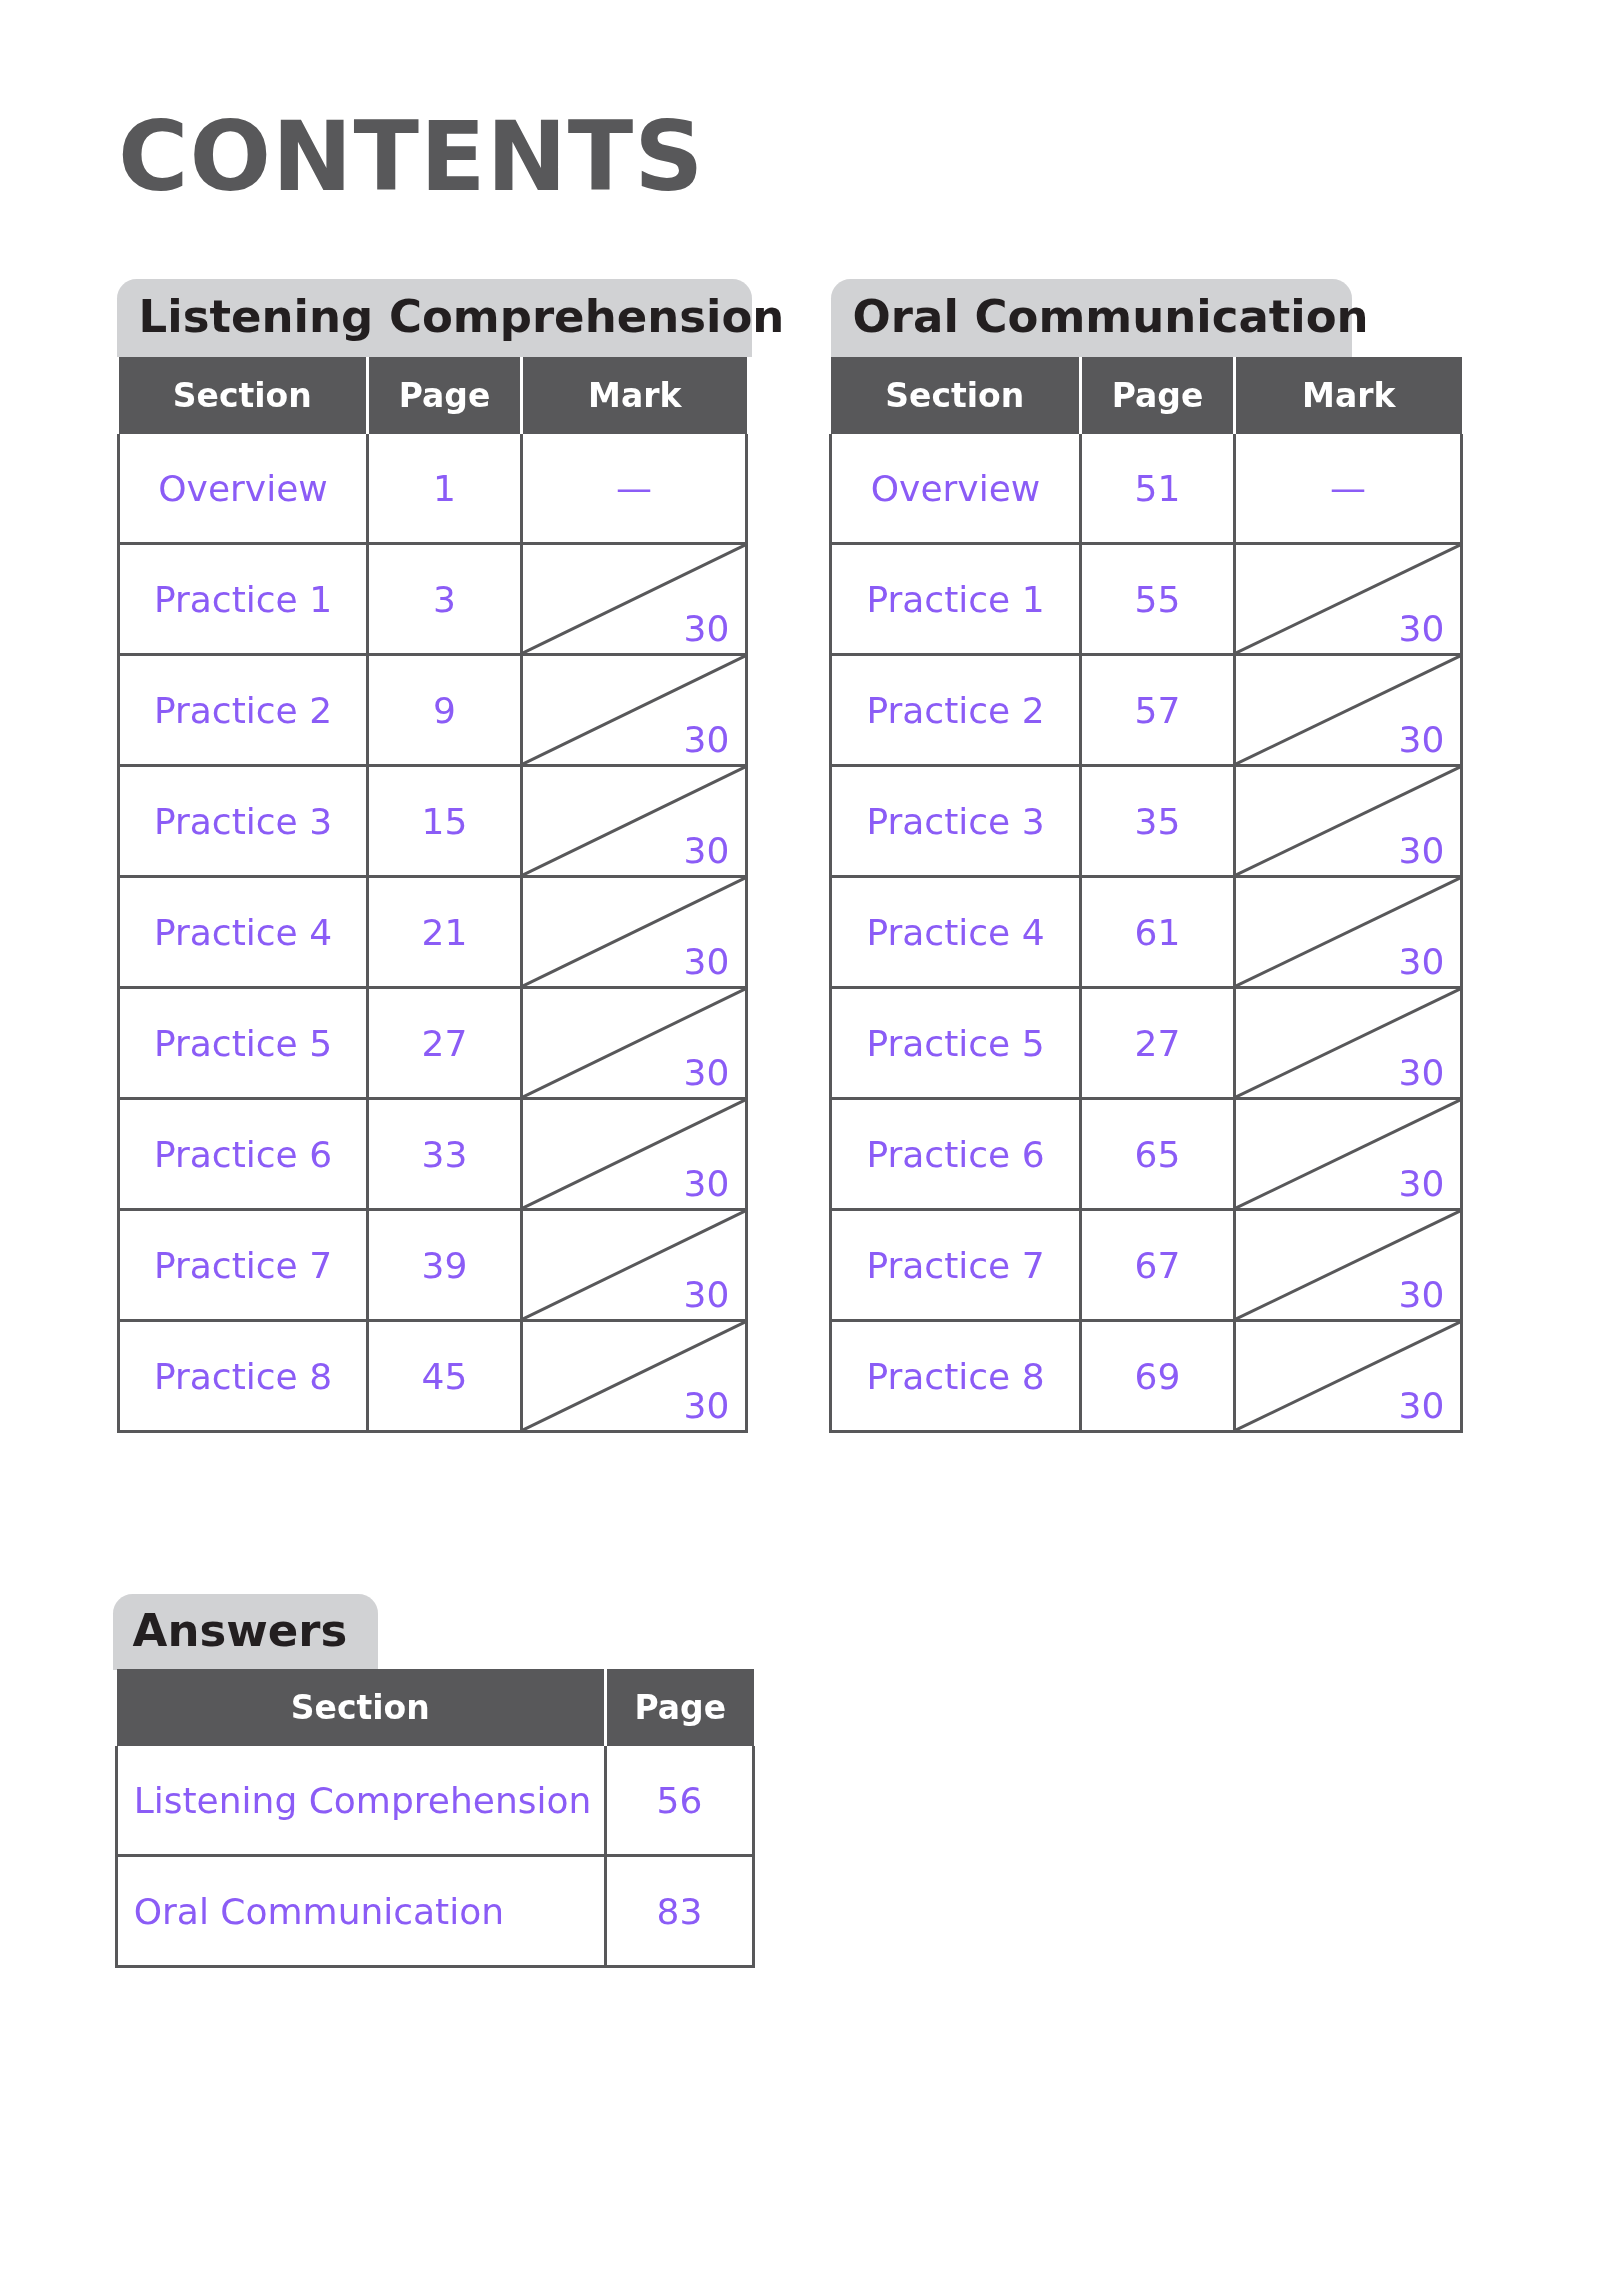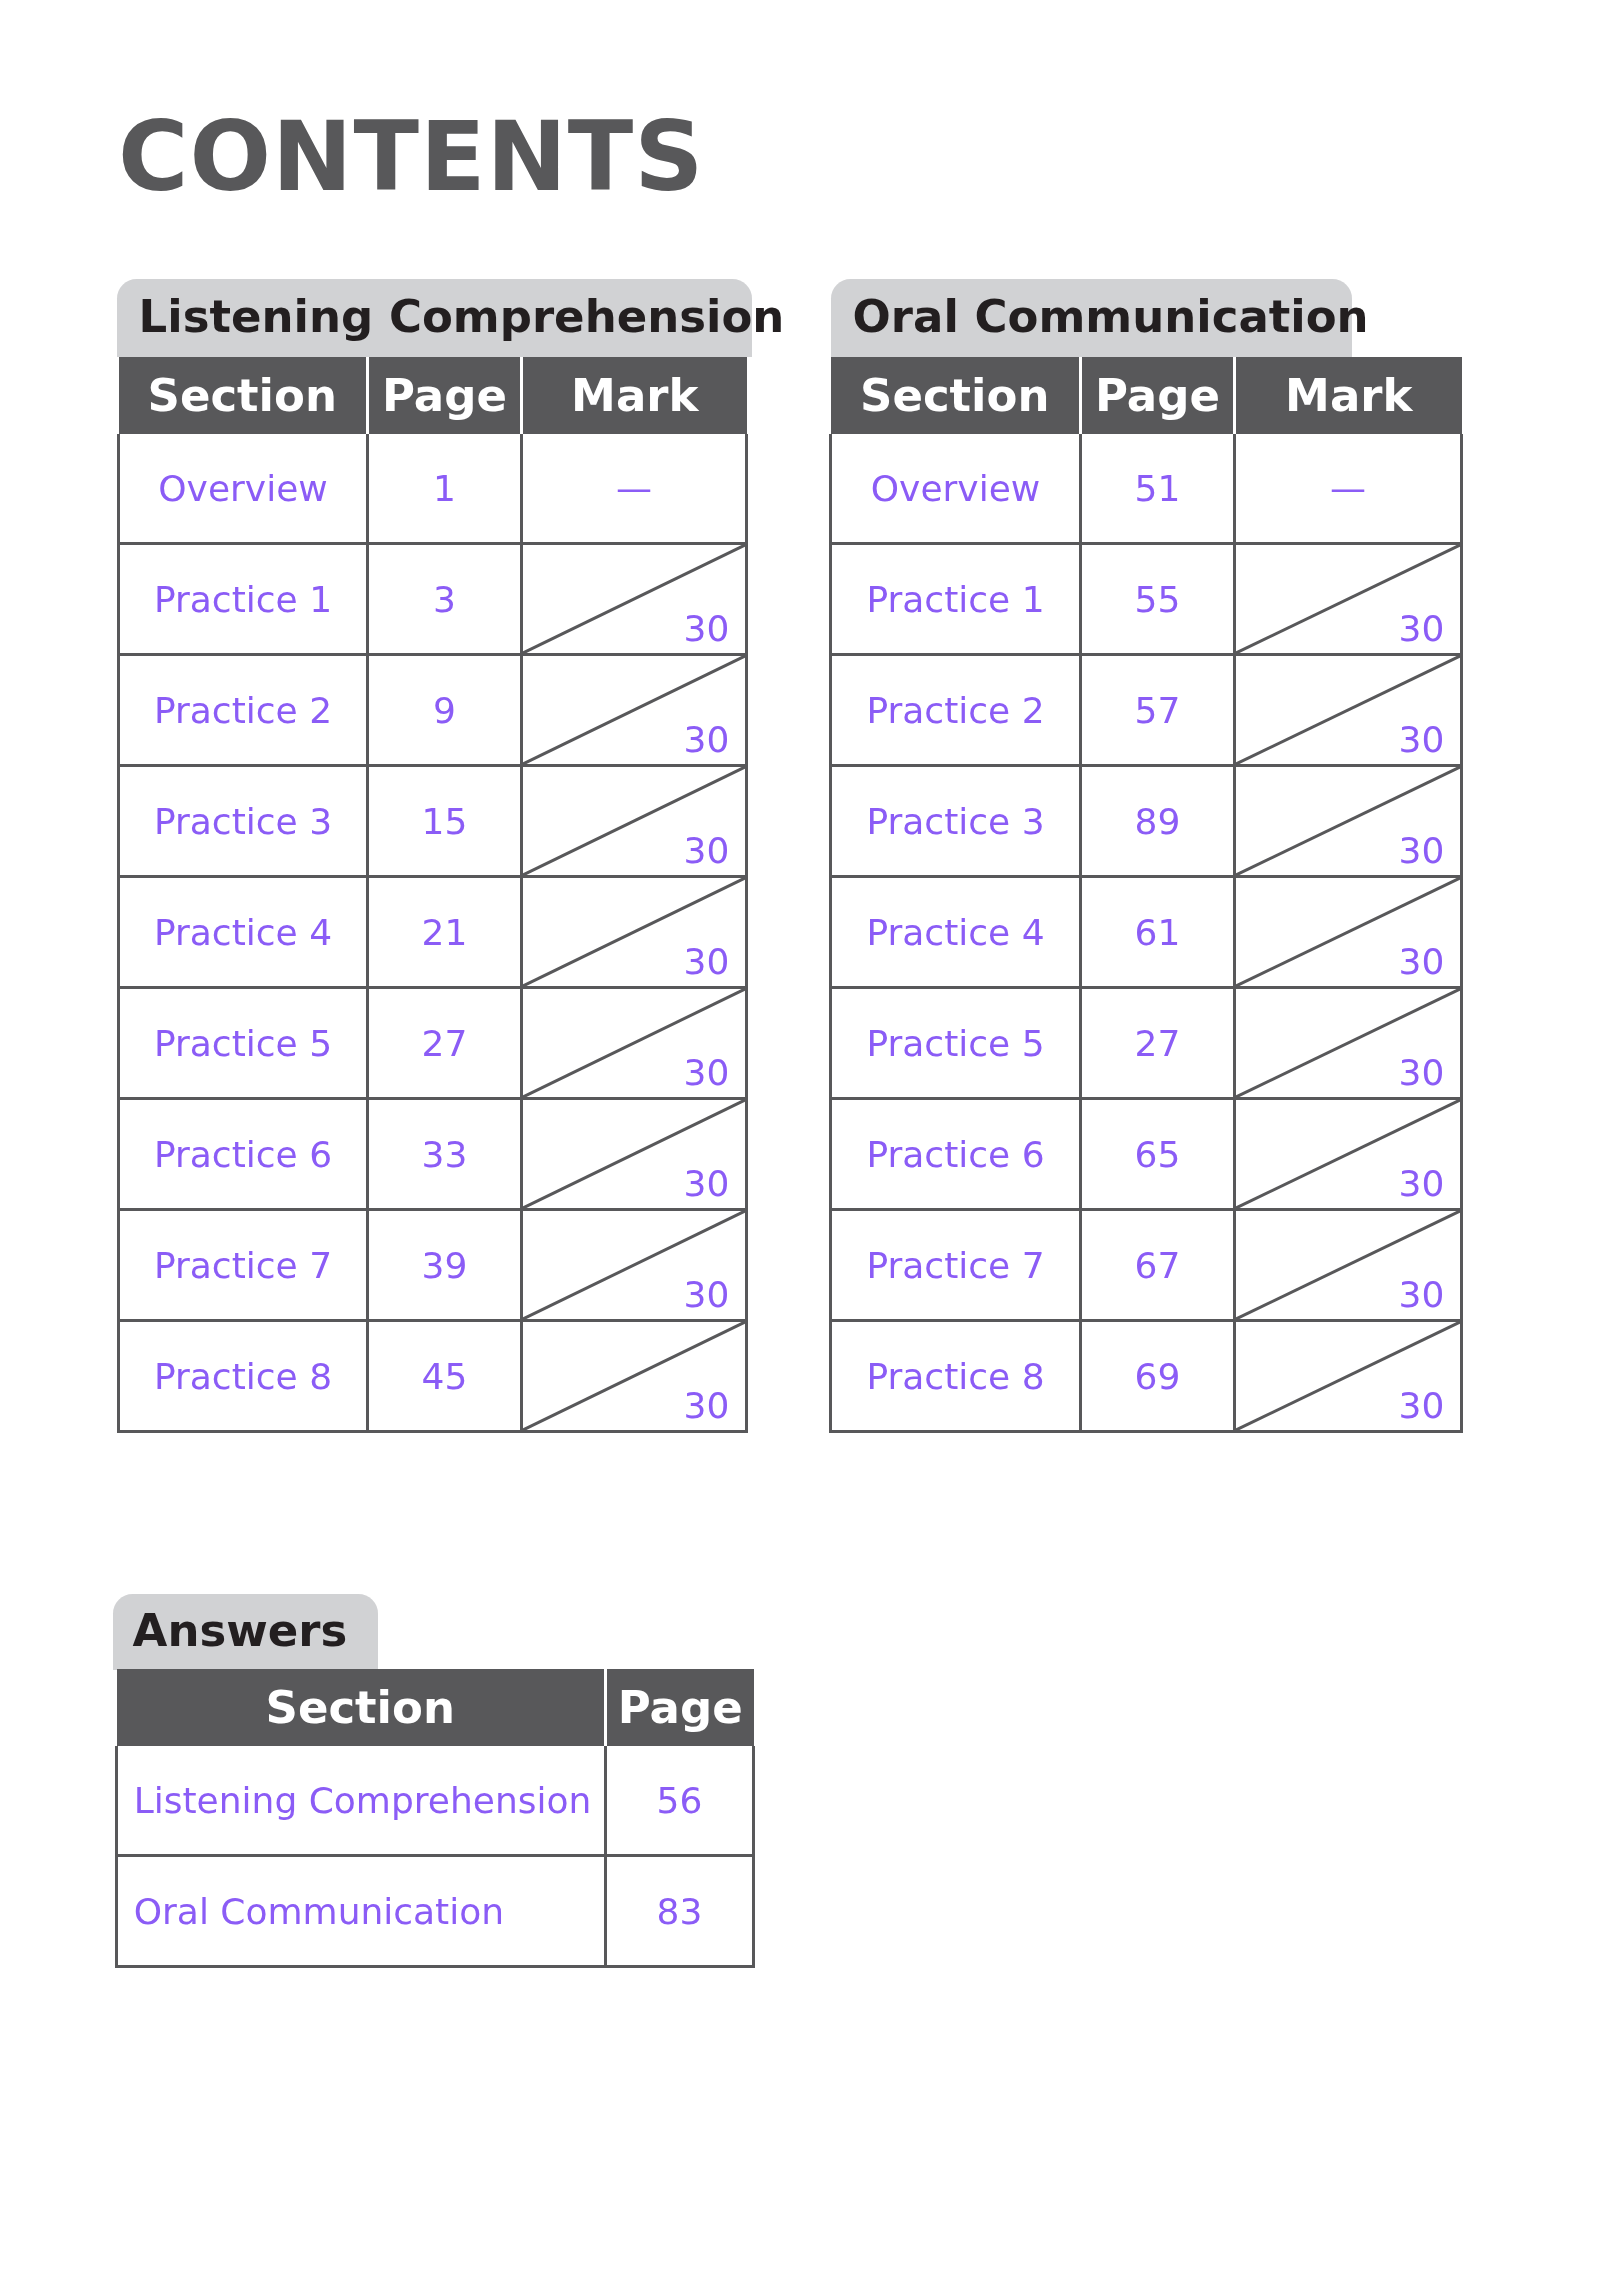--- a/index.html
+++ b/index.html
@@ -7,21 +7,21 @@
          font-family: "DejaVu Sans", sans-serif; color: #231f20; }
   .page-title { position: absolute; left: 116px; top: 96px; margin: 2px;
                 font-family: "DejaVu Sans", sans-serif; font-weight: bold;
                 font-size: 96px; line-height: 118px; color: #58585a; letter-spacing: 1px; }
   .tab { position: absolute; background: #d1d2d4; border-radius: 19.6px 19.6px 0 0;
          font-family: "DejaVu Sans", sans-serif; font-weight: bold; color: #231f20;
          box-sizing: border-box; white-space: nowrap; }
   .tab span { position: absolute; left: 21.6px; top: 50%; transform: translateY(-52%); }
   table.toc { position: absolute; border-collapse: collapse; table-layout: fixed;
               font-family: "DejaVu Sans", sans-serif; }
-  table.toc th { background: #58585a; color: #ffffff; font-weight: bold; font-size: 45px;
+  table.toc th { background: #58585a; color: #ffffff; font-weight: bold; font-size: 33px;
                  height: 77px; padding: 0; text-align: center;
                  border-left: 3.9px solid #ffffff; }
   table.toc th:first-child { border-left: none; }
   table.toc td { border: 3.9px solid #58585a; font-size: 36px; color: #8b5cf6;
                  text-align: center; padding: 0; height: 108px; position: relative; }
   table.toc tr.first td { border-top: none; }
   td.mark { overflow: hidden; }
   td.mark svg { position: absolute; left: 0; top: 0; width: 100%; height: 100%; }
   td.mark .total { position: absolute; right: 15.7px; bottom: 3.9px; font-size: 36px; }
   td.left-text { text-align: left !important; padding-left: 15.7px !important; }
@@ -173,21 +173,21 @@
         <td>57</td>
         <td class="mark">
           <svg viewBox="0 0 100 100" preserveAspectRatio="none">
             <line x1="0" y1="100" x2="100" y2="0" stroke="#58585a" stroke-width="3" vector-effect="non-scaling-stroke"></line>
           </svg>
           <span class="total">30</span>
         </td>
       </tr>
       <tr>
         <td>Practice 3</td>
-        <td>89</td>
+        <td>35</td>
         <td class="mark">
           <svg viewBox="0 0 100 100" preserveAspectRatio="none">
             <line x1="0" y1="100" x2="100" y2="0" stroke="#58585a" stroke-width="3" vector-effect="non-scaling-stroke"></line>
           </svg>
           <span class="total">30</span>
         </td>
       </tr>
       <tr>
         <td>Practice 4</td>
         <td>61</td>

